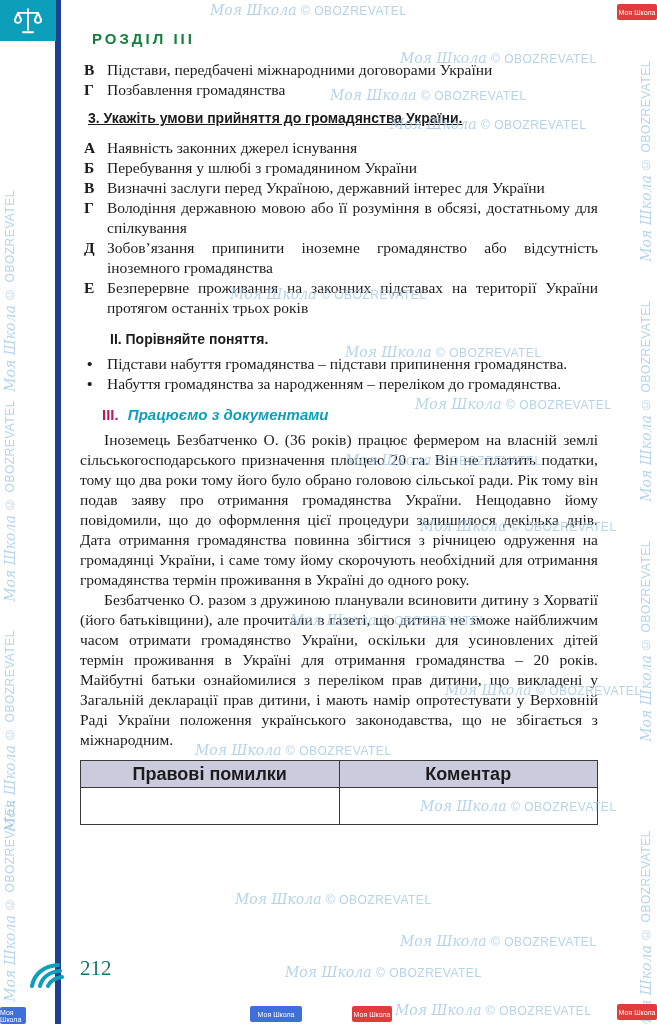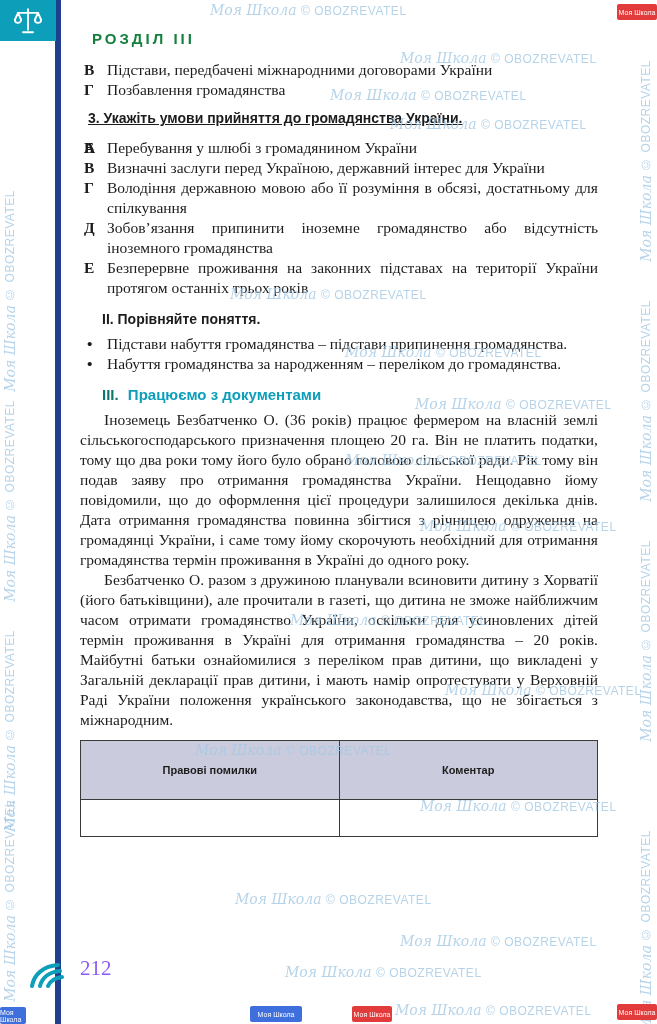--- a/index.html
+++ b/index.html
@@ -29,41 +29,41 @@
     font-size:15.5px; line-height:20px; text-align:justify;
   }
   .opt { position:relative; padding-left:27px; }
   .opt .letter { position:absolute; left:4px; font-weight:bold; }
 
   .q-title, .sec-title {
     font-family:"Liberation Sans", sans-serif; font-weight:bold;
     font-size:14px; text-align:left;
   }
   .q-title { margin:8px 0 10px 8px;text-decoration:underline; }
-  .sec-title { margin:11px 0 5px 22px; }
+  .sec-title { margin:11px 0 5px 30px; }
 
   .bullet { position:relative; padding-left:27px; }
   .bullet::before { content:"•"; position:absolute; left:7px; font-weight:bold; }
 
   .sec3-head { margin:11px 0 5px 22px; text-align:left; font-family:"Liberation Sans", sans-serif; font-size:15px; font-weight:bold; }
-  .sec3-head .numeral { color:#0f766e; }
-  .sec3-head .t3 { color:#0d9fba; margin-left:5px; }
+  .sec3-head .numeral { color:#be185d; }
+  .sec3-head .t3 { color:#0d9fba; font-style:italic; margin-left:5px; }
 
   .instruction {
     font-family:"Liberation Sans", sans-serif; font-size:14px; line-height:19px;
     text-indent:22px; margin-bottom:3px; text-align:justify;
   }
   .para { text-indent:24px; }
 
   .doc-table { width:100%; border-collapse:collapse; margin-top:10px; font-family:"Liberation Sans", sans-serif; }
-  .doc-table th { background:#cbcbde; border:1.6px solid #3a3a3a; font-size:11px; font-weight:bold; padding:19px 4px; text-align:center; }
+  .doc-table th { background:#cbcbde; border:1.6px solid #3a3a3a; font-size:18px; font-weight:bold; padding:3px 4px; text-align:center; }
   .doc-table td { border:1.6px solid #3a3a3a; height:37px; }
 
   .footer { position:absolute; left:28px; top:948px; z-index:2; display:flex; align-items:center; gap:8px; }
-  .page-num { font-size:21px; color:#8b5cf6; }
+  .page-num { font-size:21px; color:#0f766e; }
 
   
   .wm {
     position:absolute; z-index:4; pointer-events:none; white-space:nowrap;
     color:#a4c9e4; opacity:.8; font-style:italic; font-size:14px;
     font-family:"DejaVu Serif", serif;
   }
   .wm .brand { font-style:normal; font-size:12px; letter-spacing:.5px; font-family:"Liberation Sans", sans-serif; }
   .wm-v { writing-mode:vertical-rl; transform:rotate(180deg); }
 
@@ -105,20 +105,21 @@
       <span>Підстави, передбачені міжнародними договорами України</span>
     </div>
     <div class="opt">
       <span class="letter">Г</span>
       <span>Позбавлення громадянства</span>
     </div>
 
     <div class="q-title">3. Укажіть умови прийняття до громадянства України.</div>
     <div class="opt">
       <span class="letter">А</span>
+      <span>Наявність законних джерел існування</span>
     </div>
     <div class="opt">
       <span class="letter">Б</span>
       <span>Перебування у шлюбі з громадянином України</span>
     </div>
     <div class="opt">
       <span class="letter">В</span>
       <span>Визначні заслуги перед Україною, державний інтерес для України</span>
     </div>
     <div class="opt">

